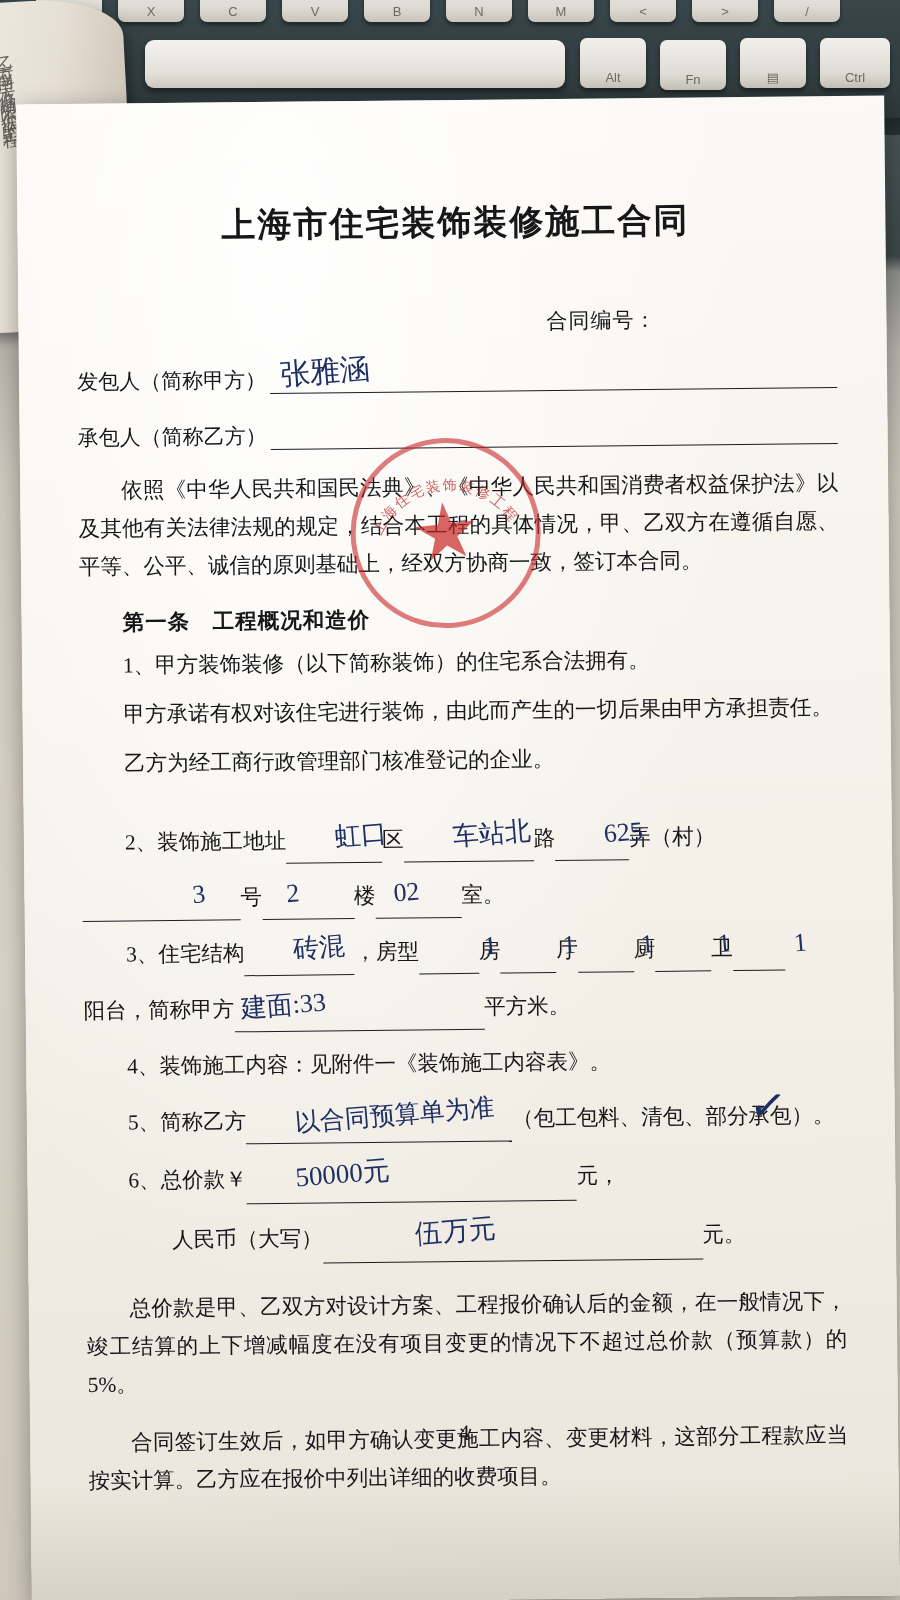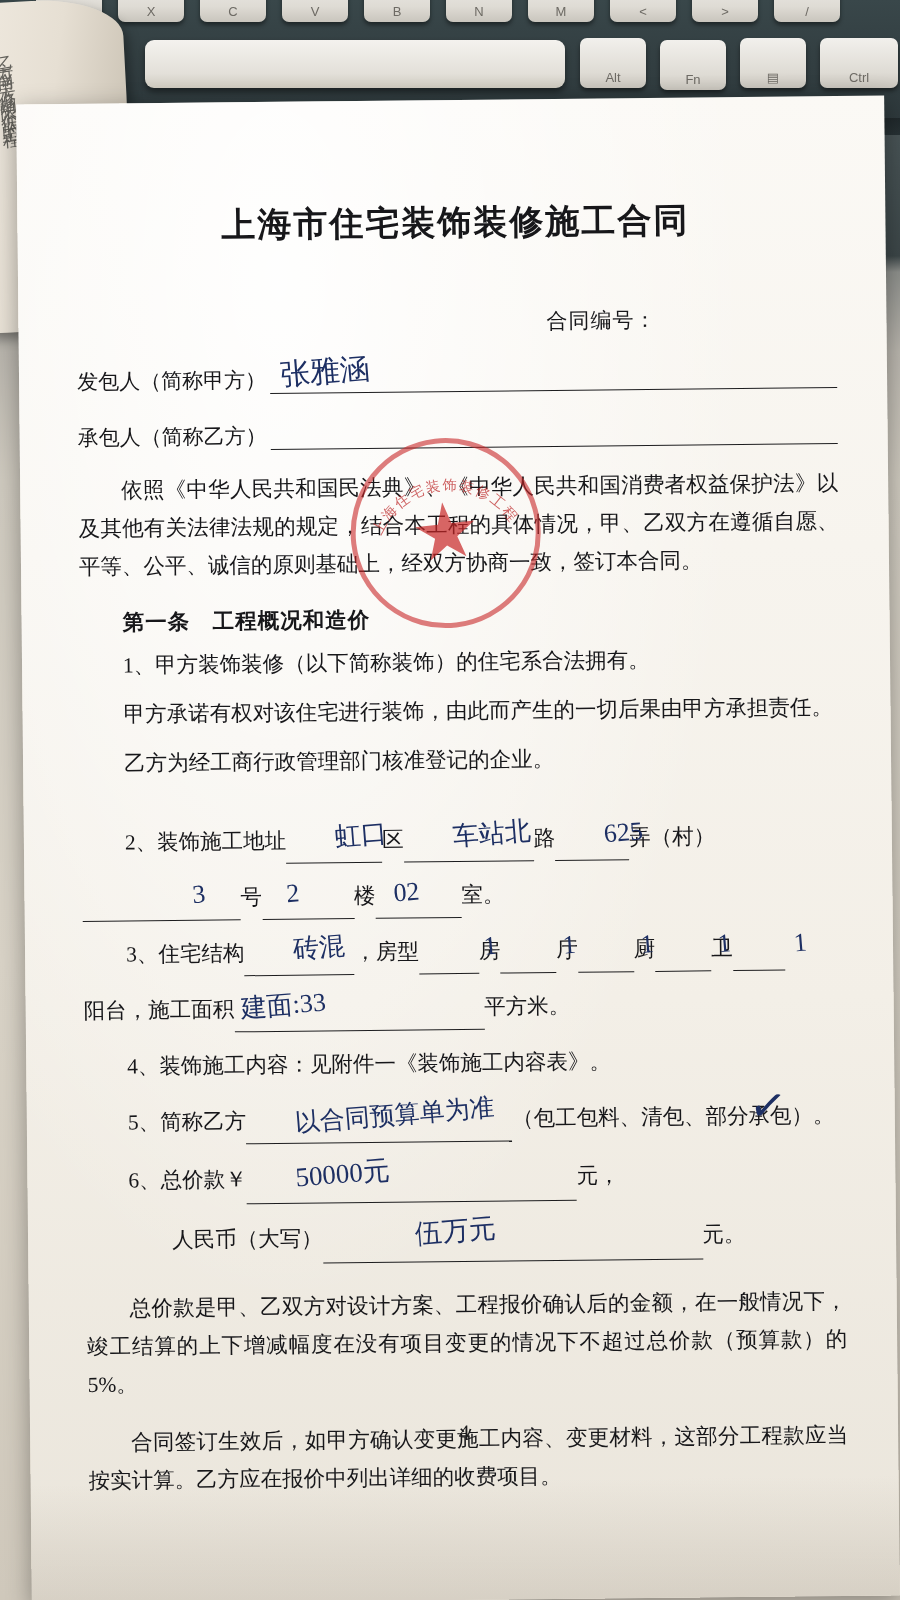--- a/index.html
+++ b/index.html
@@ -274,21 +274,21 @@
       </div>
 
     <div class="spacebar"></div>
     <div class="key" style="left:580px;top:38px;width:66px;height:50px;">
         <span>Alt</span>
       </div>
     <div class="key" style="left:660px;top:40px;width:66px;height:50px;">
         <span>Fn</span>
       </div>
     <div class="key" style="left:740px;top:38px;width:66px;height:50px;">▤</div>
-    <div class="key" style="left:820px;top:38px;width:78px;height:50px;">
+    <div class="key" style="left:820px;top:38px;width:70px;height:50px;">
         <span>Ctrl</span>
       </div>
     <div class="kbd-shadow"></div>
   </div>
 
   <div class="left-page">
     <div class="ltext">乙方应向甲方修期限不低的工程…</div>
   </div>
 
   <div class="page">
@@ -332,21 +332,21 @@
         <span>2、</span><span>装饰施工地址</span><span class="fill" style="width:96px;"><span class="hand blue" style="font-size:26px;">虹口</span></span><span>区</span><span class="fill" style="width:130px;"><span class="hand blue" style="font-size:26px;">车站北</span></span><span>路</span><span class="fill" style="width:74px;"><span class="hand blue" style="font-size:26px;">625</span></span><span>弄（村）</span>
       </div>
       <div class="item noindent" style="line-height:46px;">
         <span class="fill" style="width:158px;"><span class="hand blue" style="font-size:26px;left:110px;">3</span></span><span>号</span><span class="fill" style="width:92px;"><span class="hand blue" style="font-size:26px;left:24px;">2</span></span><span>楼</span><span class="fill" style="width:86px;"><span class="hand blue" style="font-size:26px;left:18px;">02</span></span><span>室。</span>
       </div>
 
       <div class="item" style="line-height:46px;">
         <span>3、</span><span>住宅结构</span><span class="fill" style="width:110px;"><span class="hand blue" style="font-size:26px;">砖混</span></span><span>，房型</span><span class="fill" style="width:60px;"><span class="hand blue" style="font-size:26px;left:22px;">1</span></span><span>房</span><span class="fill" style="width:56px;"><span class="hand blue" style="font-size:26px;left:20px;">1</span></span><span>厅</span><span class="fill" style="width:56px;"><span class="hand blue" style="font-size:26px;left:20px;">1</span></span><span>厨</span><span class="fill" style="width:56px;"><span class="hand blue" style="font-size:26px;left:20px;">1</span></span><span>卫</span><span class="fill" style="width:52px;"><span class="hand blue" style="font-size:26px;left:18px;">1</span></span>
       </div>
       <div class="item noindent" style="line-height:46px;">
-        <span>阳台，</span><span>施工面积</span><span class="fill" style="width:250px;"><span class="hand blue" style="font-size:26px;">建面:33</span></span><span>平方米。</span>
+        <span>阳台，</span><span>简称甲方</span><span class="fill" style="width:250px;"><span class="hand blue" style="font-size:26px;">建面:33</span></span><span>平方米。</span>
       </div>
 
       <div class="item" style="line-height:46px;">
         <span>4、</span><span>装饰施工内容：见附件一《装饰施工内容表》。</span>
       </div>
 
       <div class="item" style="line-height:46px;position:relative;">
         <span>5、</span><span>简称乙方</span><span class="fill" style="width:266px;"><span class="hand blue" style="font-size:25px;">以合同预算单为准</span></span><span>（包工包料、清包、部分承包）。</span>
         <span class="check" style="left:622px;top:-12px;">✓</span>
       </div>

